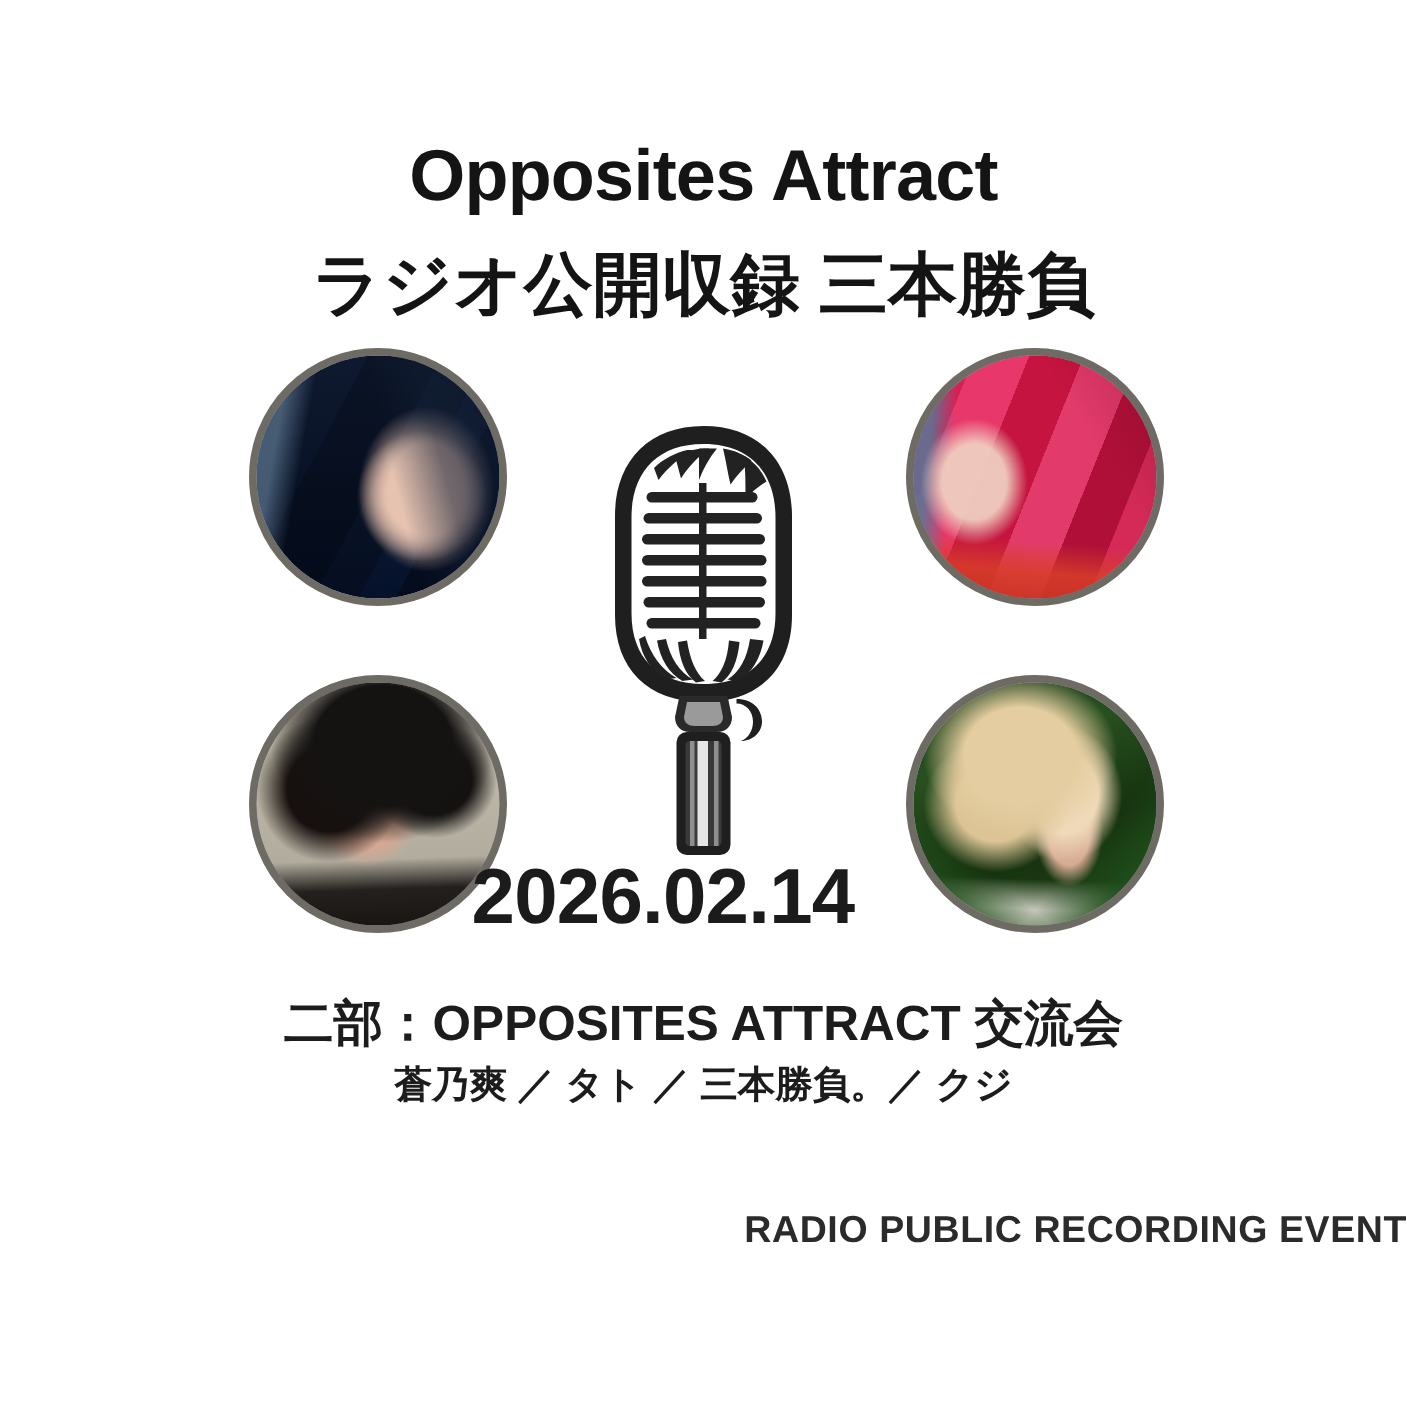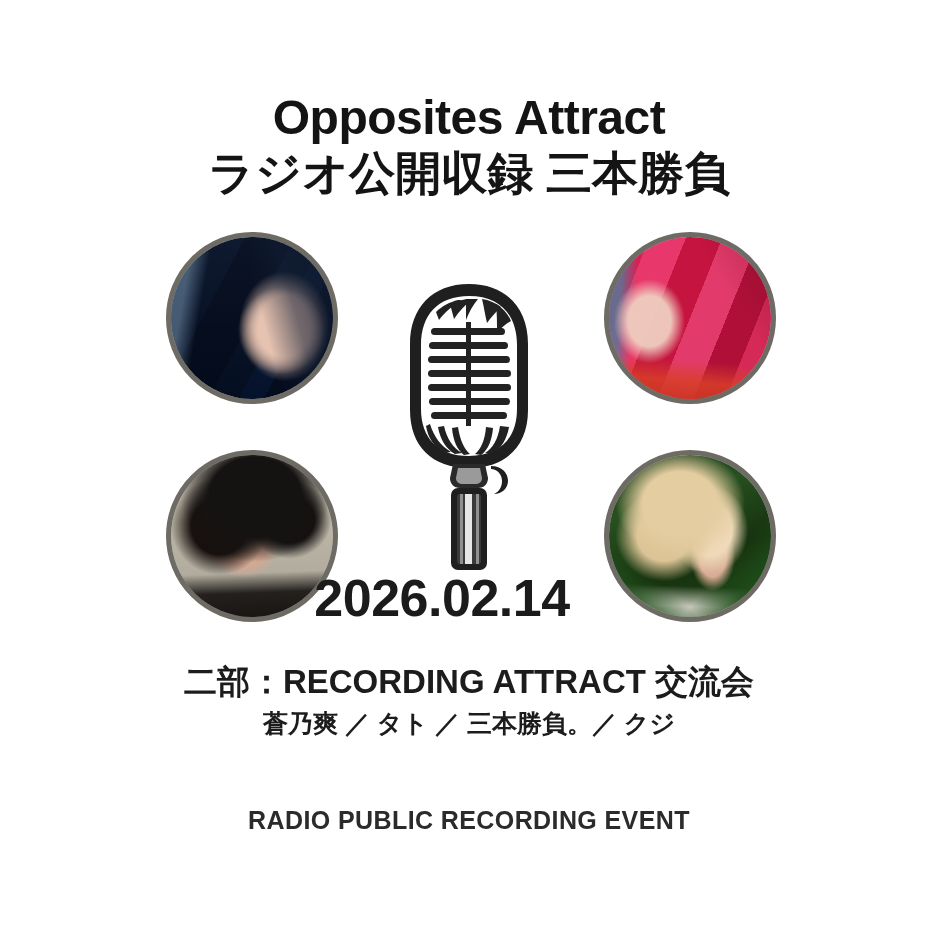--- a/index.html
+++ b/index.html
@@ -35,21 +35,21 @@
     color: #141414;
     letter-spacing: -0.5px;
     line-height: 1.08;
     white-space: nowrap;
   }
   .title-jp {
     font-size: 46px;
     font-weight: 700;
     color: #141414;
     line-height: 1.12;
-    margin-top: 4px;
+    margin-top: 20px;
     white-space: nowrap;
   }
 
   
   .portrait {
     position: absolute;
     width: 172px;
     height: 172px;
     border-radius: 50%;
     border: 5px solid #6e6b64;
@@ -189,21 +189,21 @@
     margin-top: 6px;
     white-space: nowrap;
   }
 
   
   .footer-line {
     position: absolute;
     top: 806px;
     left: 0;
     width: 938px;
-    text-align: center;
+    text-align: right;
     font-size: 25px;
     font-weight: 700;
     color: #2b2b2b;
     letter-spacing: 0.4px;
     white-space: nowrap;
   }
 </style>
 </head>
 <body>
 
@@ -289,19 +289,19 @@
         <rect x="69" y="212" width="7" height="70" fill="#e6e6e6"></rect>
         <rect x="64" y="212" width="3" height="70" fill="#8f8f8f"></rect>
         <rect x="80" y="212" width="3" height="70" fill="#8f8f8f"></rect>
       </g>
     </svg>
   </div>
 
   <div class="date-line">2026.02.14</div>
 
   <div class="section-block">
-    <div class="section-title">二部：RECORDING ATTRACT 交流会</div>
+    <div class="section-title">二部：OPPOSITES ATTRACT 交流会</div>
     <div class="cast-line">蒼乃爽 ／ タト ／ 三本勝負。／ クジ</div>
   </div>
 
   <div class="footer-line">RADIO PUBLIC RECORDING EVENT</div>
 
 </div>
 
 </body></html>

